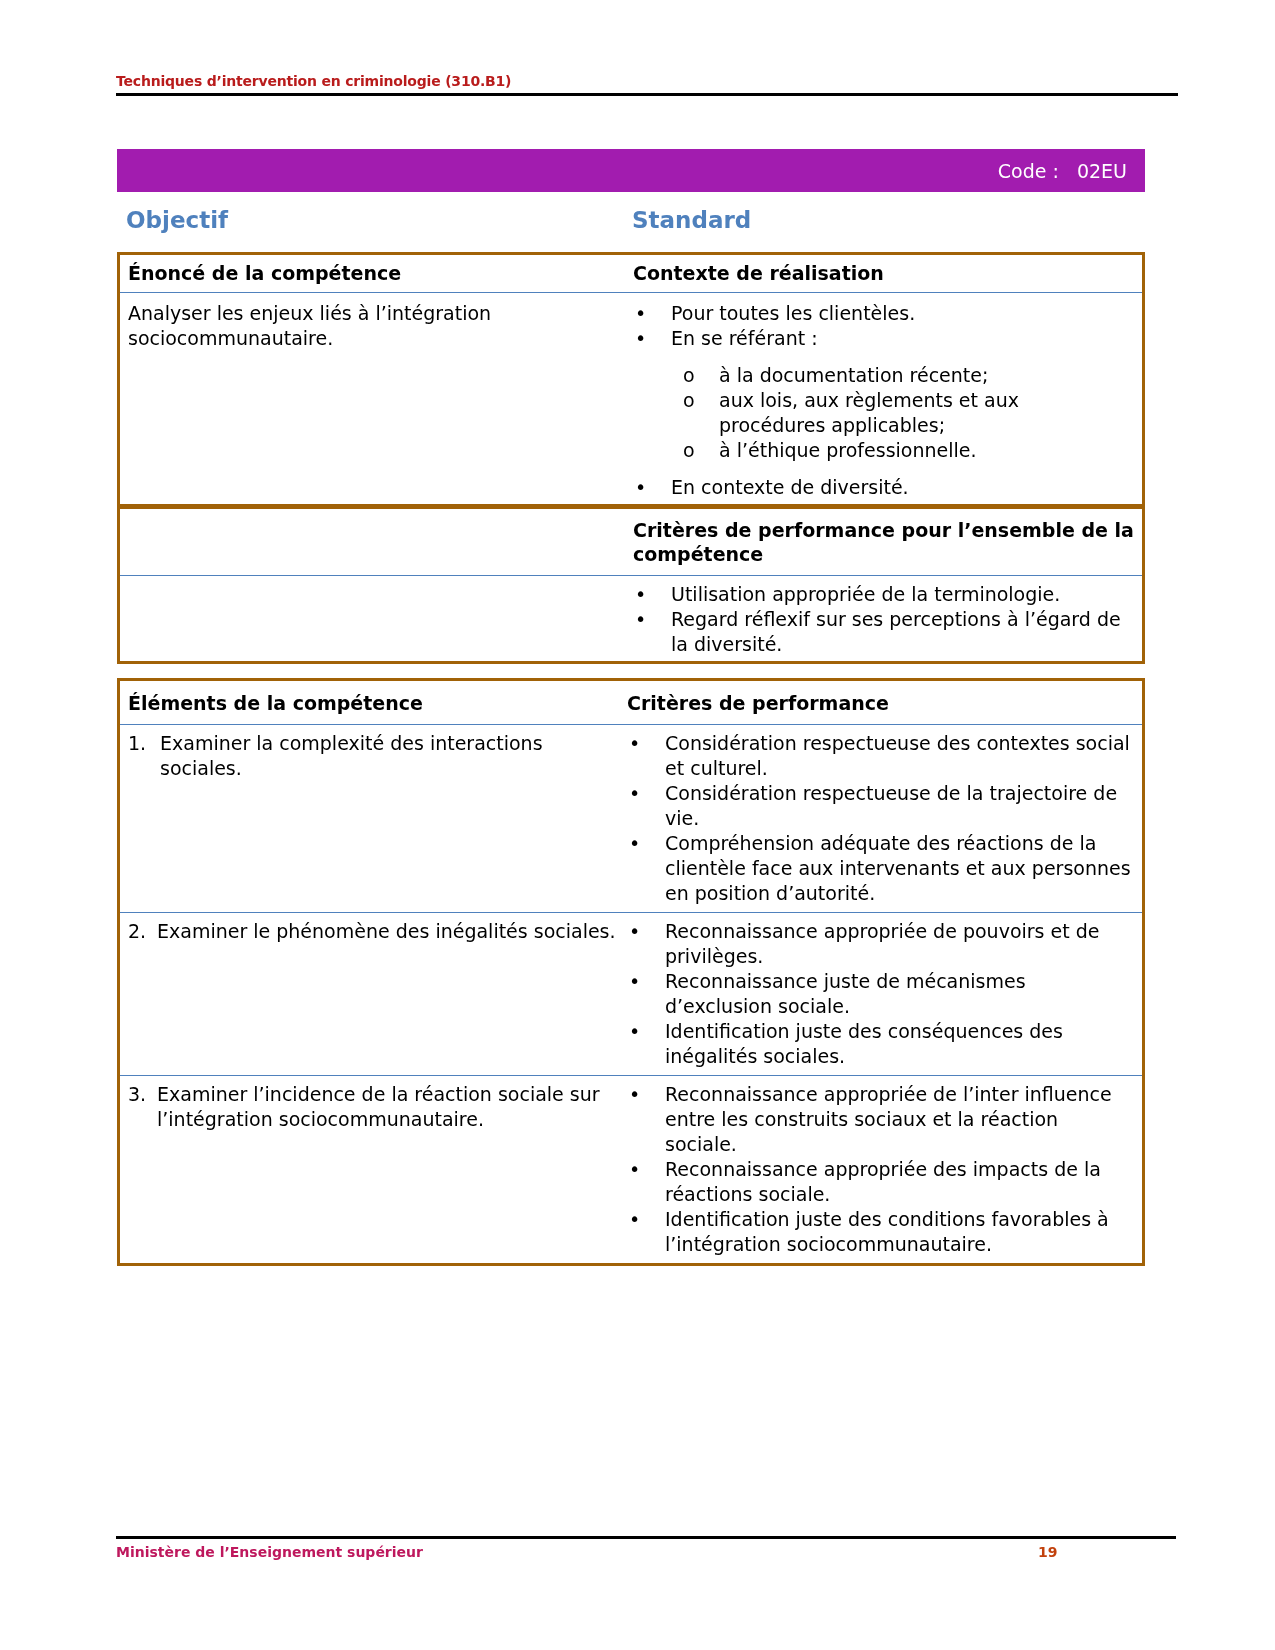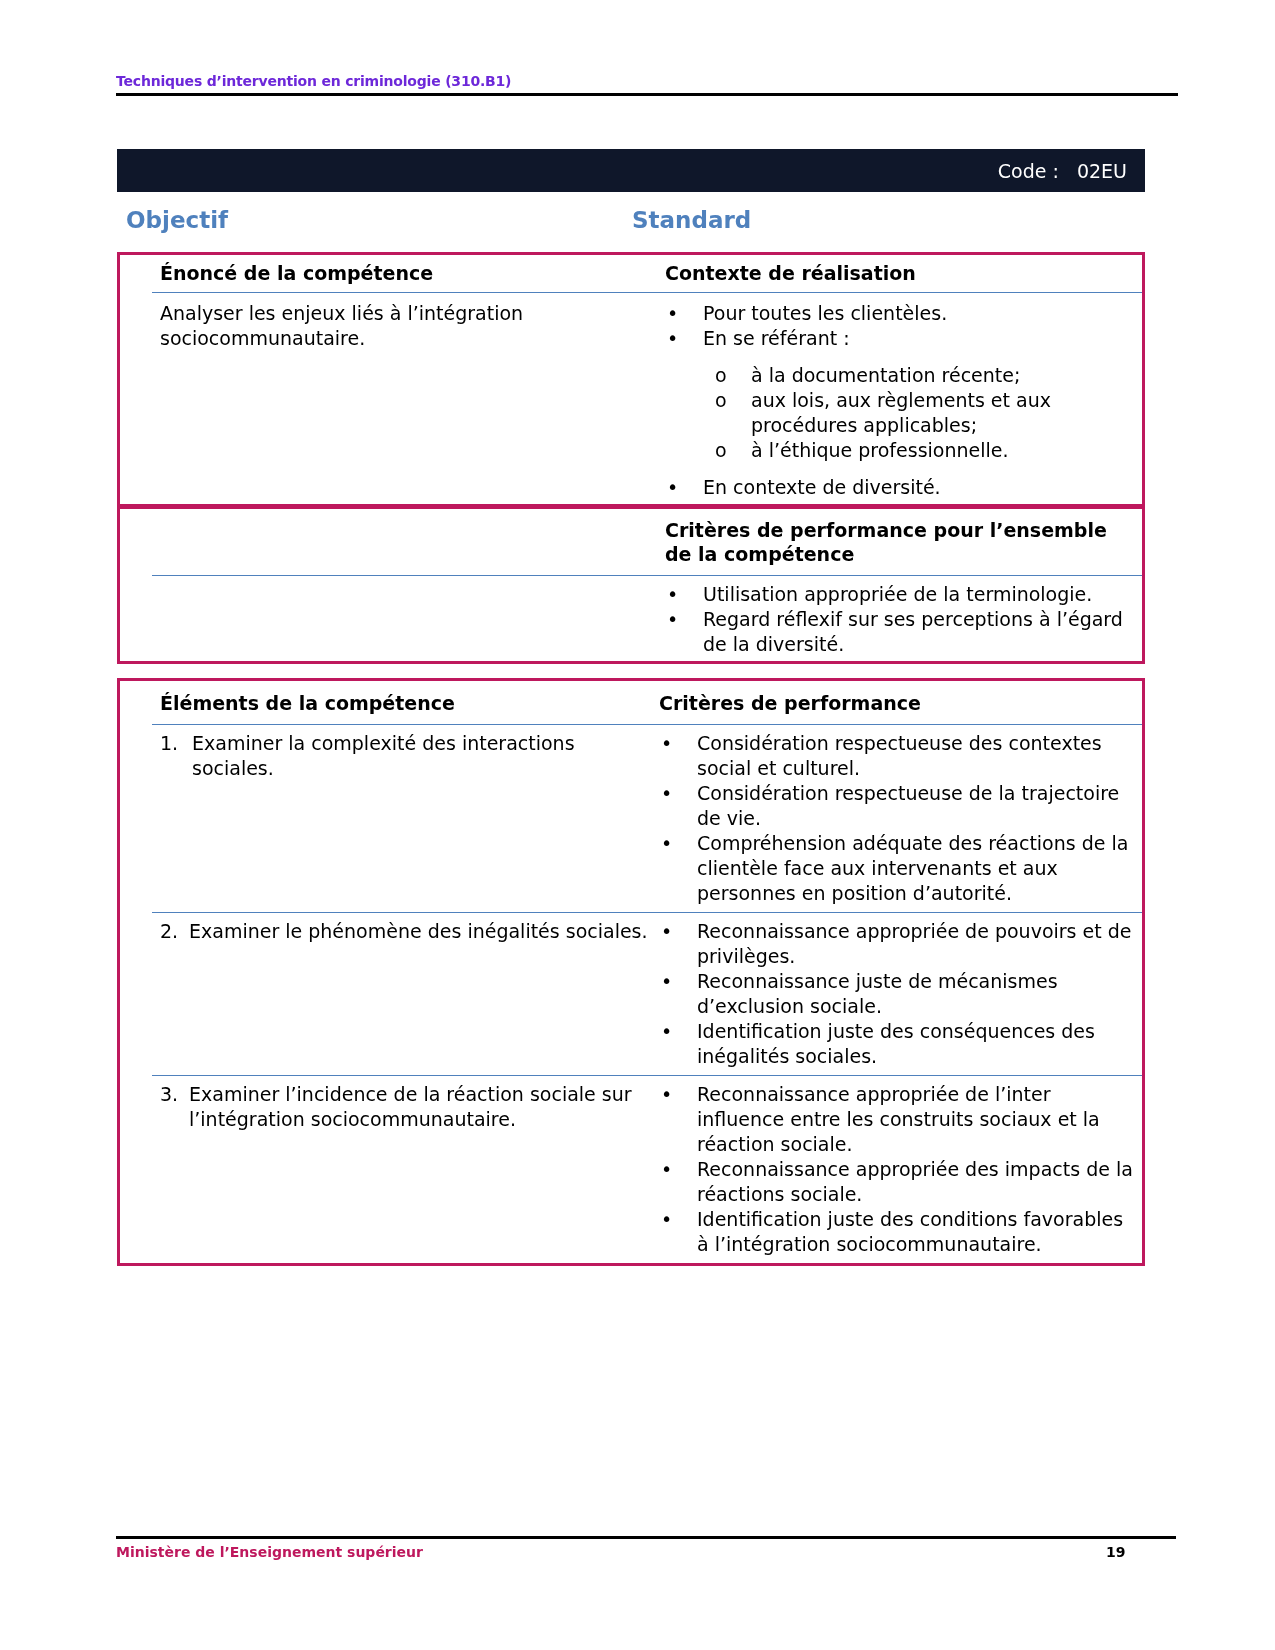--- a/index.html
+++ b/index.html
@@ -1,40 +1,40 @@
 <!DOCTYPE html>
 <html><head>
 <meta charset="utf-8">
 <style>
   html, body { margin:0; padding:0; background:#fff; }
   body { width:1275px; height:1650px; position:relative; font-family:"DejaVu Sans", sans-serif; color:#000; }
-  .running-header { position:absolute; left:116px; top:73px; font-size:14px; font-weight:bold; color:#6d28d9; font-family:"DejaVu Sans", sans-serif; letter-spacing:-0.2px; }
+  .running-header { position:absolute; left:116px; top:73px; font-size:14px; font-weight:bold; color:#b91c1c; font-family:"DejaVu Sans", sans-serif; letter-spacing:-0.2px; }
   .header-rule { position:absolute; left:116px; top:93px; width:1062px; height:3px; background:#000; }
-  .code-bar { position:absolute; left:117px; top:149px; width:1028px; height:43px; background:#0f172a; color:#fff; font-size:19px; display:flex; align-items:center; justify-content:flex-end; padding-right:18px; box-sizing:border-box; }
+  .code-bar { position:absolute; left:117px; top:149px; width:1028px; height:43px; background:#a21caf; color:#fff; font-size:19px; display:flex; align-items:center; justify-content:flex-end; padding-right:18px; box-sizing:border-box; }
   .code-bar .code-label { margin-right:18px; }
   .section-title { position:absolute; top:207px; font-size:23px; font-weight:bold; color:#4f81bd; }
-  .tbl { position:absolute; left:117px; width:1028px; border:3px solid #be185d; box-sizing:border-box;padding-left:32px; }
+  .tbl { position:absolute; left:117px; width:1028px; border:3px solid #a16207; box-sizing:border-box; }
   .row { display:flex; border-top:1px solid #4f81bd; }
   .row:first-child { border-top:none; }
   .cell { box-sizing:border-box; padding:6px 8px; font-size:19px; line-height:25px; }
   .cell.left { width:505px; }
   .cell.right { flex:1; }
   .hdr { font-weight:bold; font-size:19px; }
   ul.bul { margin:0; padding:0; list-style:none; }
   ul.bul > li { position:relative; padding-left:38px; }
   ul.bul > li::before { content:"•"; position:absolute; left:2px; top:0; }
   ul.sub { margin:12px; padding:0; list-style:none; }
   ul.sub > li { position:relative; padding-left:36px; }
   ul.sub > li::before { content:"o"; position:absolute; left:0; top:0; }
   ol.num { margin:0; padding:0; list-style:none; }
   ol.num > li { position:relative; padding-left:32px; }
   .num-marker { position:absolute; left:0; top:0; }
   .footer-rule { position:absolute; left:116px; top:1536px; width:1060px; height:3px; background:#000; }
   .footer-left { position:absolute; left:116px; top:1544px; font-size:14px; font-weight:bold; color:#be185d; }
-  .footer-right { position:absolute; left:1106px; top:1544px; font-size:14px; font-weight:bold; color:#000000; }
+  .footer-right { position:absolute; left:1038px; top:1544px; font-size:14px; font-weight:bold; color:#c2410c; }
 </style>
 </head>
 <body>
 
 <div class="running-header">Techniques d’intervention en criminologie (310.B1)</div>
 <div class="header-rule"></div>
 
 <div class="code-bar">
   <span class="code-label">Code :</span>
   <span>02EU</span>

